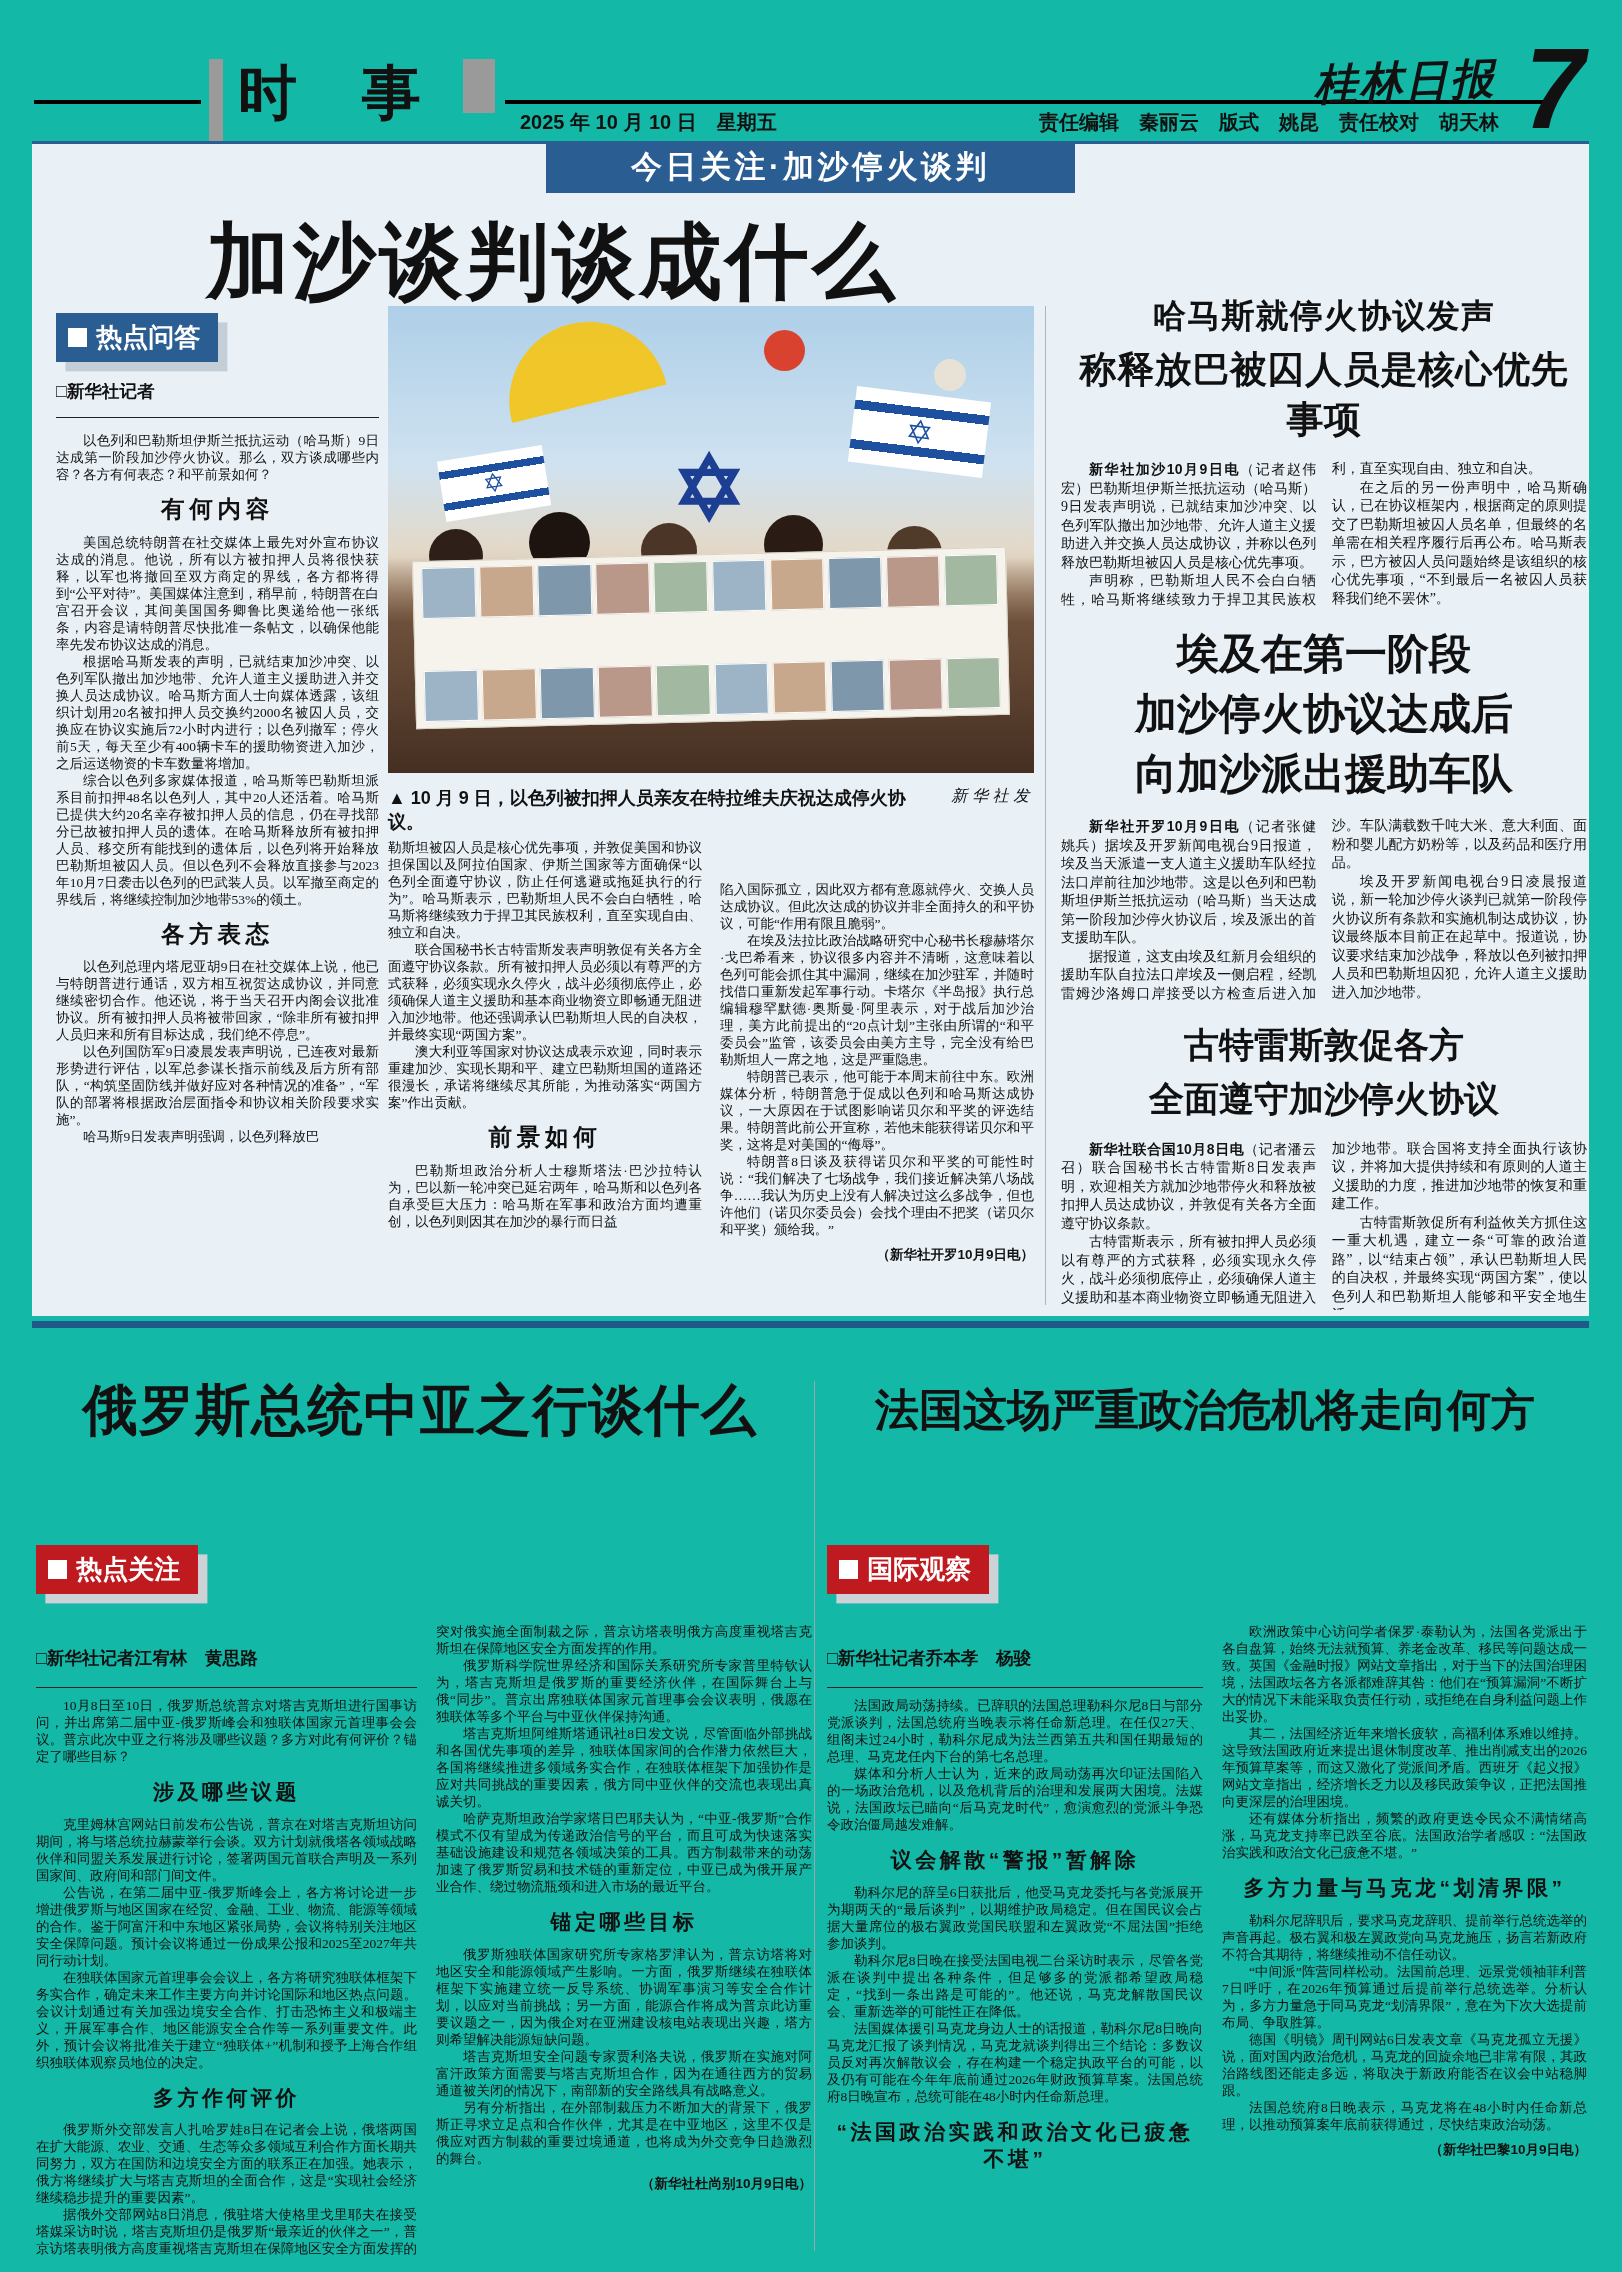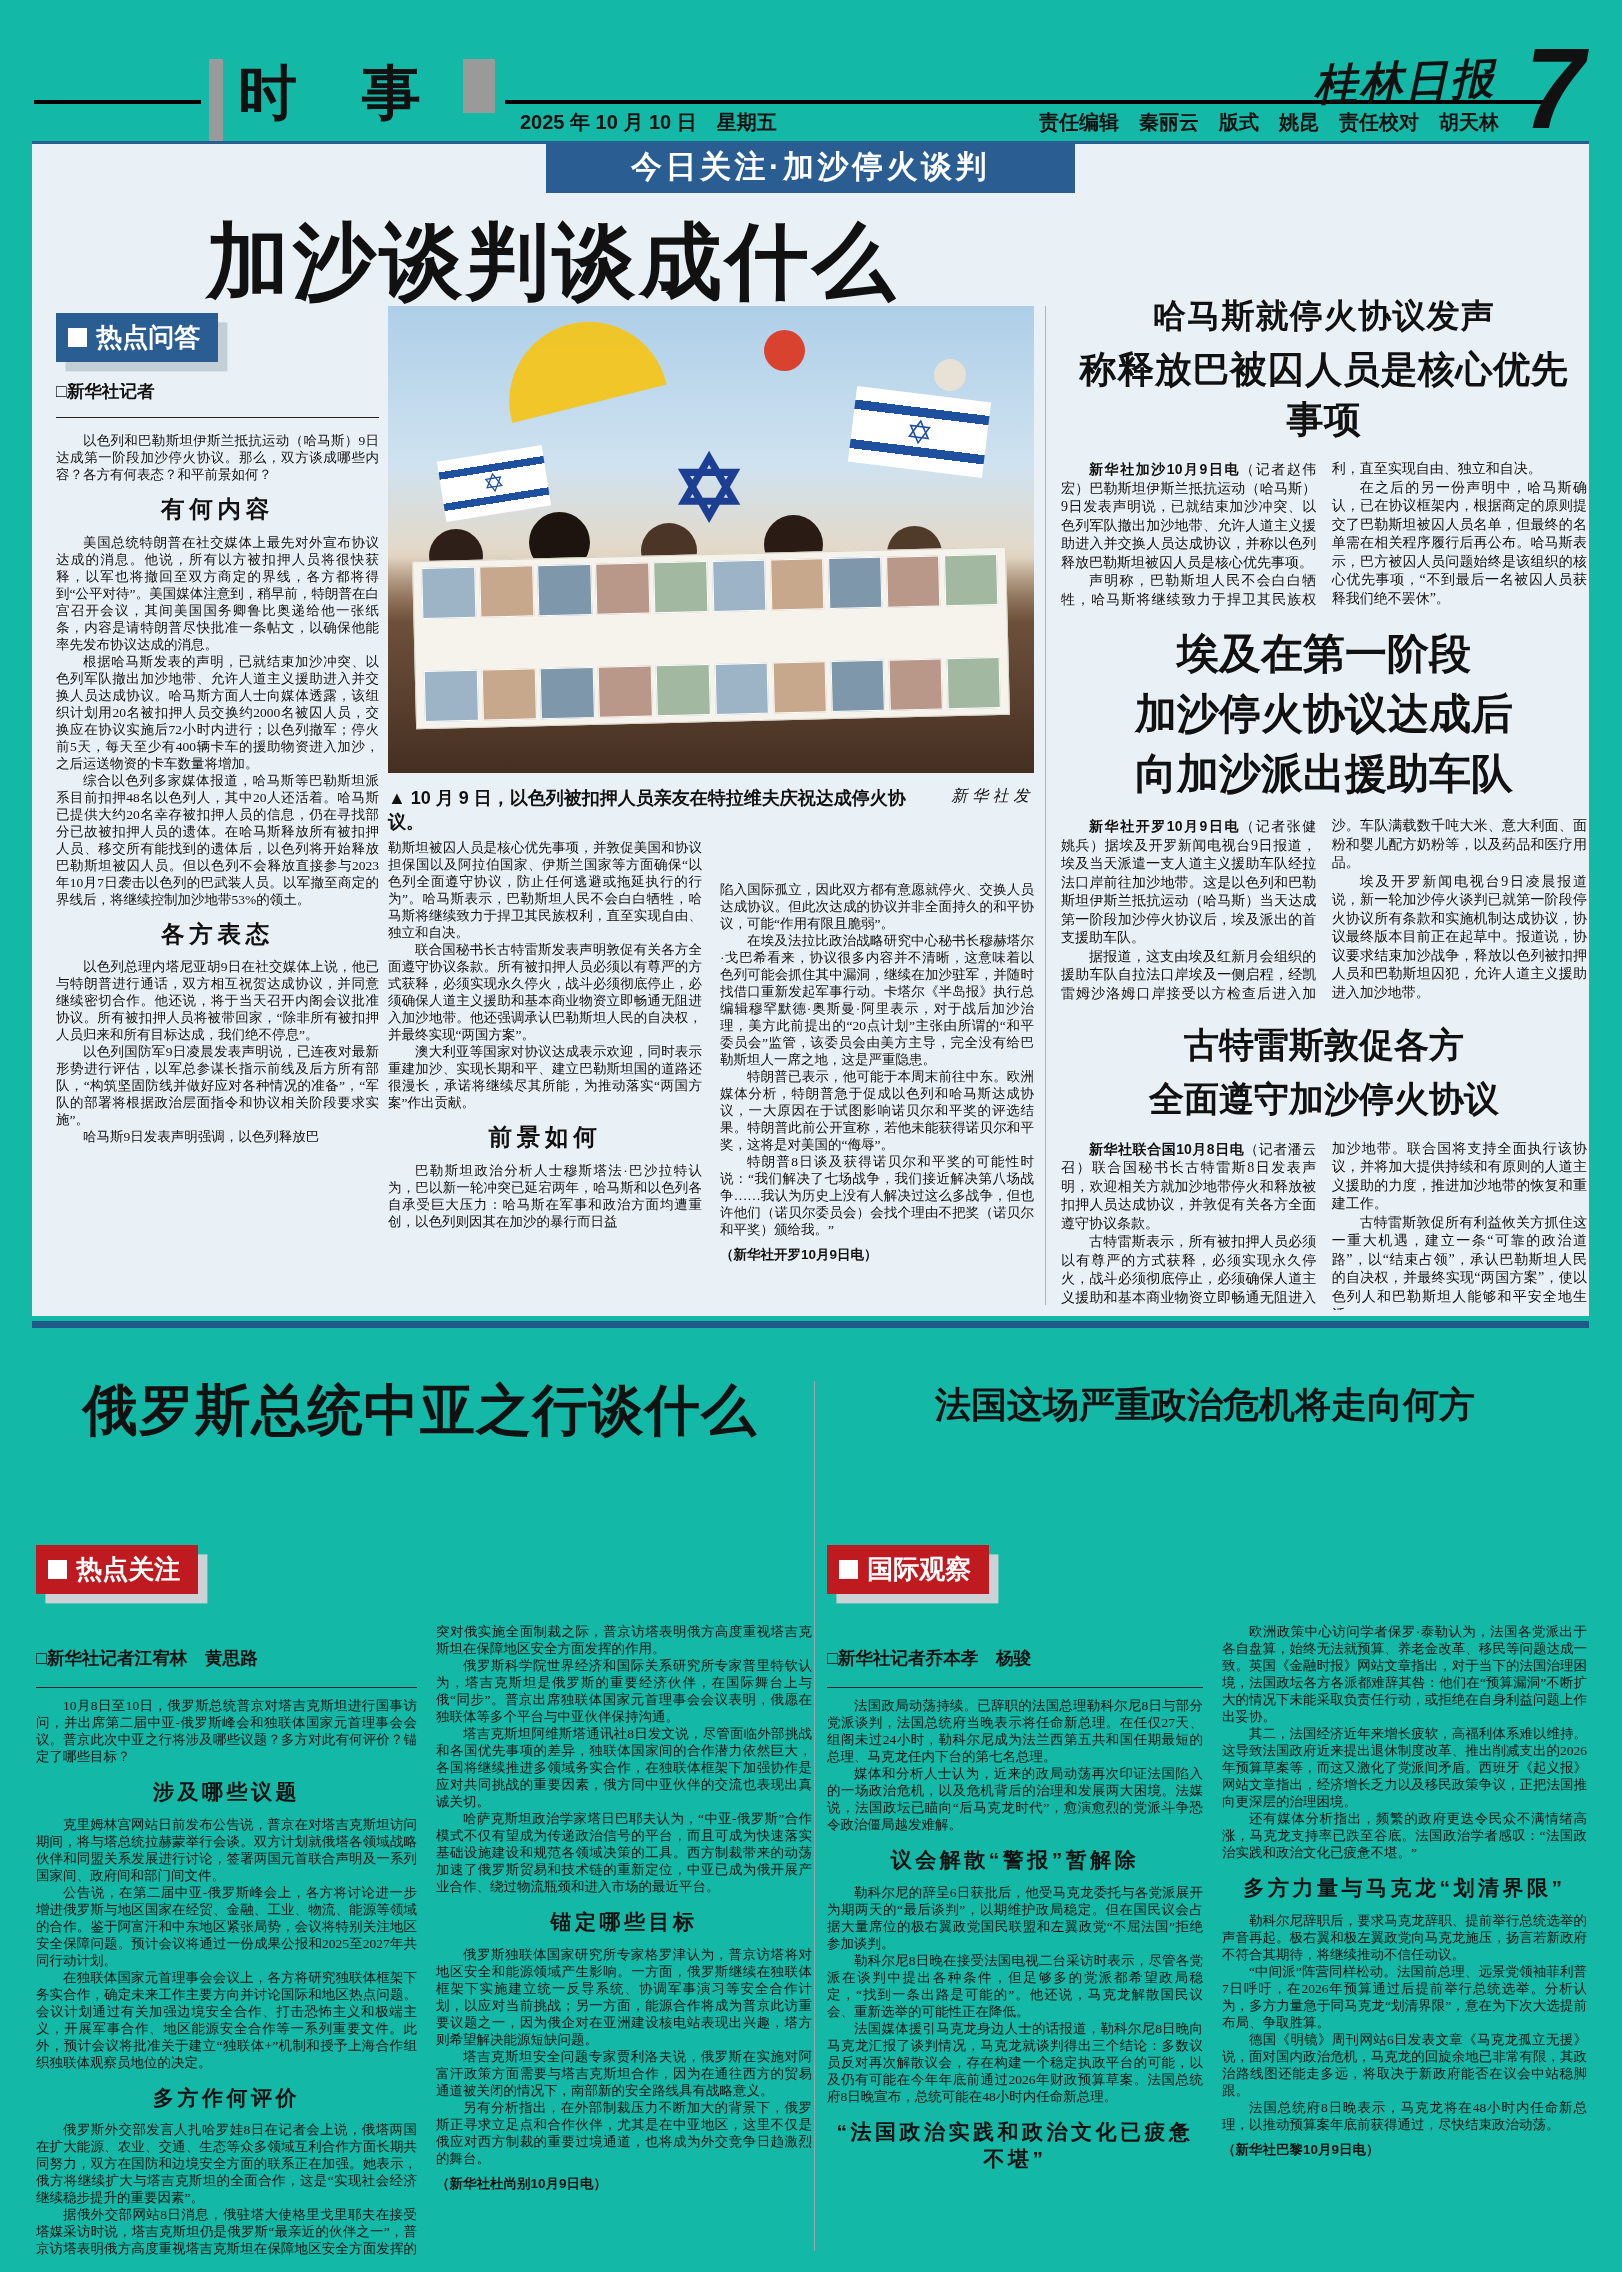--- a/index.html
+++ b/index.html
@@ -32,21 +32,21 @@
         padding:7px 17.6px 7px 11.8px;}
   .tag .sq{width:19px;height:19px;background:#fff;flex:0 0 auto;}
   .tag.blue{background:#2a5d92;box-shadow:9.4px 9.4px 0 #c3ced6;}
   .tag.red{background:#bf1a20;box-shadow:9.4px 9.4px 0 #ccd2d6;}
   
   .col{position:absolute;overflow:hidden;text-align:justify;}
   .main-body{font-size:13.5px;line-height:17px;}
   .bottom-body{font-size:13.5px;line-height:17px;}
   .blk-p{margin:0;text-indent:2em;text-align:justify;}
   .blk-cont{margin:0;text-indent:0;text-align:justify;}
-  .blk-sign{margin:8.2px 0 0;text-align:left;font-family:"Liberation Sans",sans-serif;font-weight:700;}
+  .blk-sign{margin:8.2px 0 0;text-align:right;font-family:"Liberation Sans",sans-serif;font-weight:700;}
   .blk-h{margin:13px 0 10.6px;text-align:center;font-family:"Liberation Sans",sans-serif;
         font-weight:900;font-size:23.5px;line-height:27px;letter-spacing:4.7px;}
   .bottom-body .blk-h{font-size:21px;letter-spacing:3.5px;}
   .blk-byline{margin:0 0 14px;text-indent:0;font-family:"Liberation Sans",sans-serif;
         font-weight:700;font-size:17.6px;border-bottom:1.8px solid #222;padding-bottom:17px;}
   .blk-lead b{font-family:"Liberation Sans",sans-serif;}
   
   .photo{position:absolute;left:388px;top:306px;width:646px;height:467px;overflow:hidden;
         background:linear-gradient(180deg,#aecfe8 0%,#cfe2f0 34%,#e3d9c9 52%,#bb9774 70%,#7e5f47 100%);}
   .ph-sun{position:absolute;left:112px;top:16.5px;width:159px;height:82px;background:#f2c51f;
@@ -78,21 +78,21 @@
   .side{position:absolute;left:1061px;top:294px;width:526px;height:1016px;overflow:hidden;}
   .side .t1{margin:0 0 5.9px;text-align:center;font-size:33px;font-weight:900;letter-spacing:1.2px;}
   .side .t2{margin:0 0 15.3px;text-align:center;font-size:37px;font-weight:900;letter-spacing:0.6px;}
   .side .a2t{margin:15.3px 0 0;text-align:center;font-size:42px;font-weight:600;line-height:60px;}
   .side .a3t{margin:15.3px 0 0;text-align:center;font-size:35px;font-weight:900;line-height:54px;}
   .twocol{column-count:2;column-gap:15.3px;font-size:14px;line-height:18.5px;text-align:justify;margin-top:13px;}
   
   .bl-head{position:absolute;left:41px;top:1374px;width:758px;text-align:center;
         font-size:55px;font-weight:900;letter-spacing:1.2px;}
   .br-head{position:absolute;left:823px;top:1381px;width:764px;text-align:center;
-        font-size:36px;font-weight:900;}
+        font-size:44px;font-weight:900;}
   .bvsep{position:absolute;left:814px;top:1381px;width:1.2px;height:870px;background:#9aa7b0;}
 </style>
 </head>
 <body>
 
 <div class="page">
 
   <div class="hdr-line" style="left:34px;top:100px;width:167px;height:3.5px;"></div>
   <div class="hdr-grey" style="left:209px;top:59px;width:14px;height:94px;"></div>
   <div class="section-title">时 事</div>

